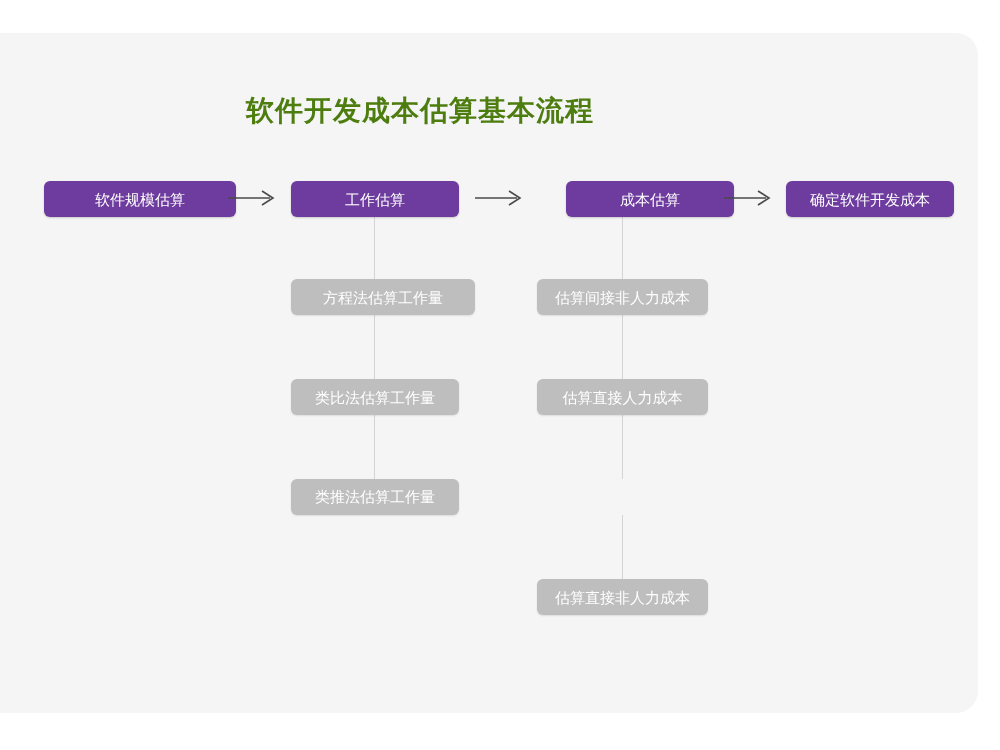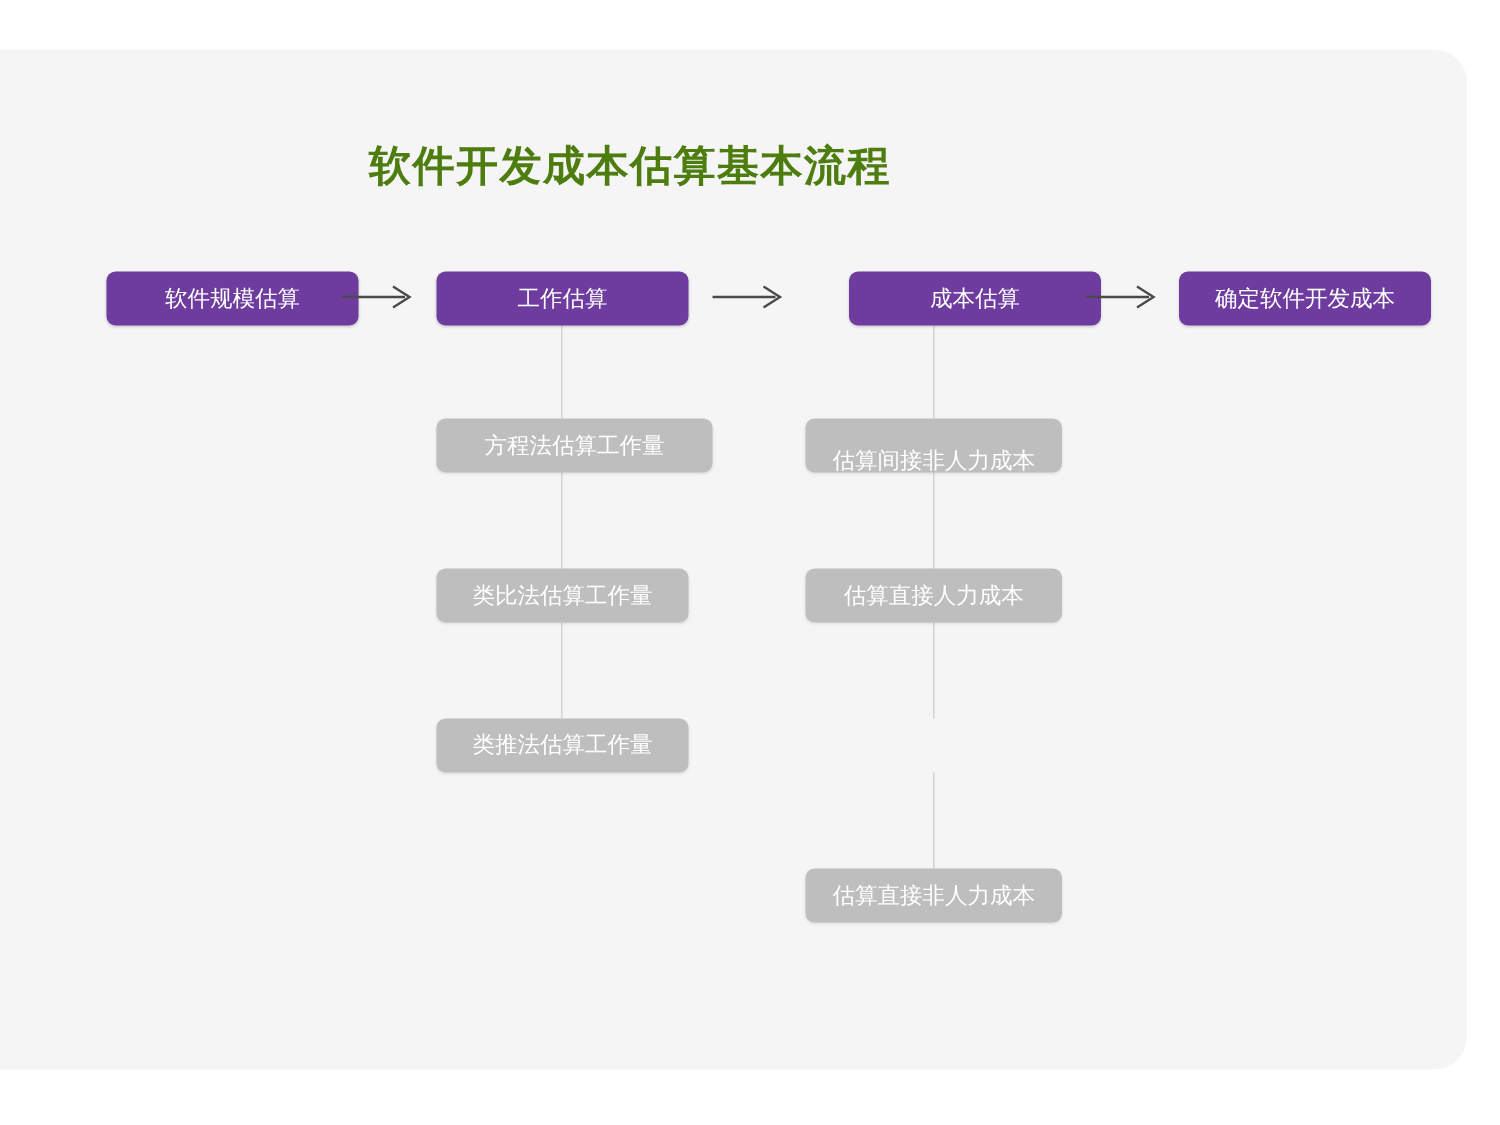--- a/index.html
+++ b/index.html
@@ -96,21 +96,21 @@
 
   <div class="connector" style="left:374px; top:215px; height:64px;"></div>
   <div class="connector" style="left:374px; top:315px; height:64px;"></div>
   <div class="connector" style="left:374px; top:415px; height:64px;"></div>
 
   <div class="connector" style="left:622px; top:215px; height:64px;"></div>
   <div class="connector" style="left:622px; top:315px; height:64px;"></div>
   <div class="connector" style="left:622px; top:415px; height:64px;"></div>
   <div class="connector" style="left:622px; top:515px; height:64px;"></div>
 
-  <div class="node primary" style="left:44px; top:181px; width:168px;margin-left:27px;">
+  <div class="node primary" style="left:44px; top:181px; width:192px;">
     <span>软件规模估算</span>
   </div>
 
   <div class="arrow" style="left:226px;">
     <svg width="52" height="24" viewBox="0 0 52 24" aria-hidden="true">
       <line x1="2" y1="12" x2="44" y2="12" stroke="#4a4a4a" stroke-width="1.6"></line>
       <polyline points="36,5 47,12 36,19" fill="none" stroke="#4a4a4a" stroke-width="1.6"></polyline>
     </svg>
   </div>
 
@@ -145,21 +145,21 @@
   </div>
 
   <div class="node secondary" style="left:291px; top:379px; width:168px;">
     <span>类比法估算工作量</span>
   </div>
 
   <div class="node secondary" style="left:291px; top:479px; width:168px;font-family:Liberation Serif, serif;">
     <span>类推法估算工作量</span>
   </div>
 
-  <div class="node secondary" style="left:537px; top:279px; width:171px;align-items:flex-end;">
+  <div class="node secondary" style="left:537px; top:279px; width:171px;">
     <span>估算间接非人力成本</span>
   </div>
 
   <div class="node secondary" style="left:537px; top:379px; width:171px;">
     <span>估算直接人力成本</span>
   </div>
 
 
   <div class="node secondary" style="left:537px; top:579px; width:171px;">
     <span>估算直接非人力成本</span>

